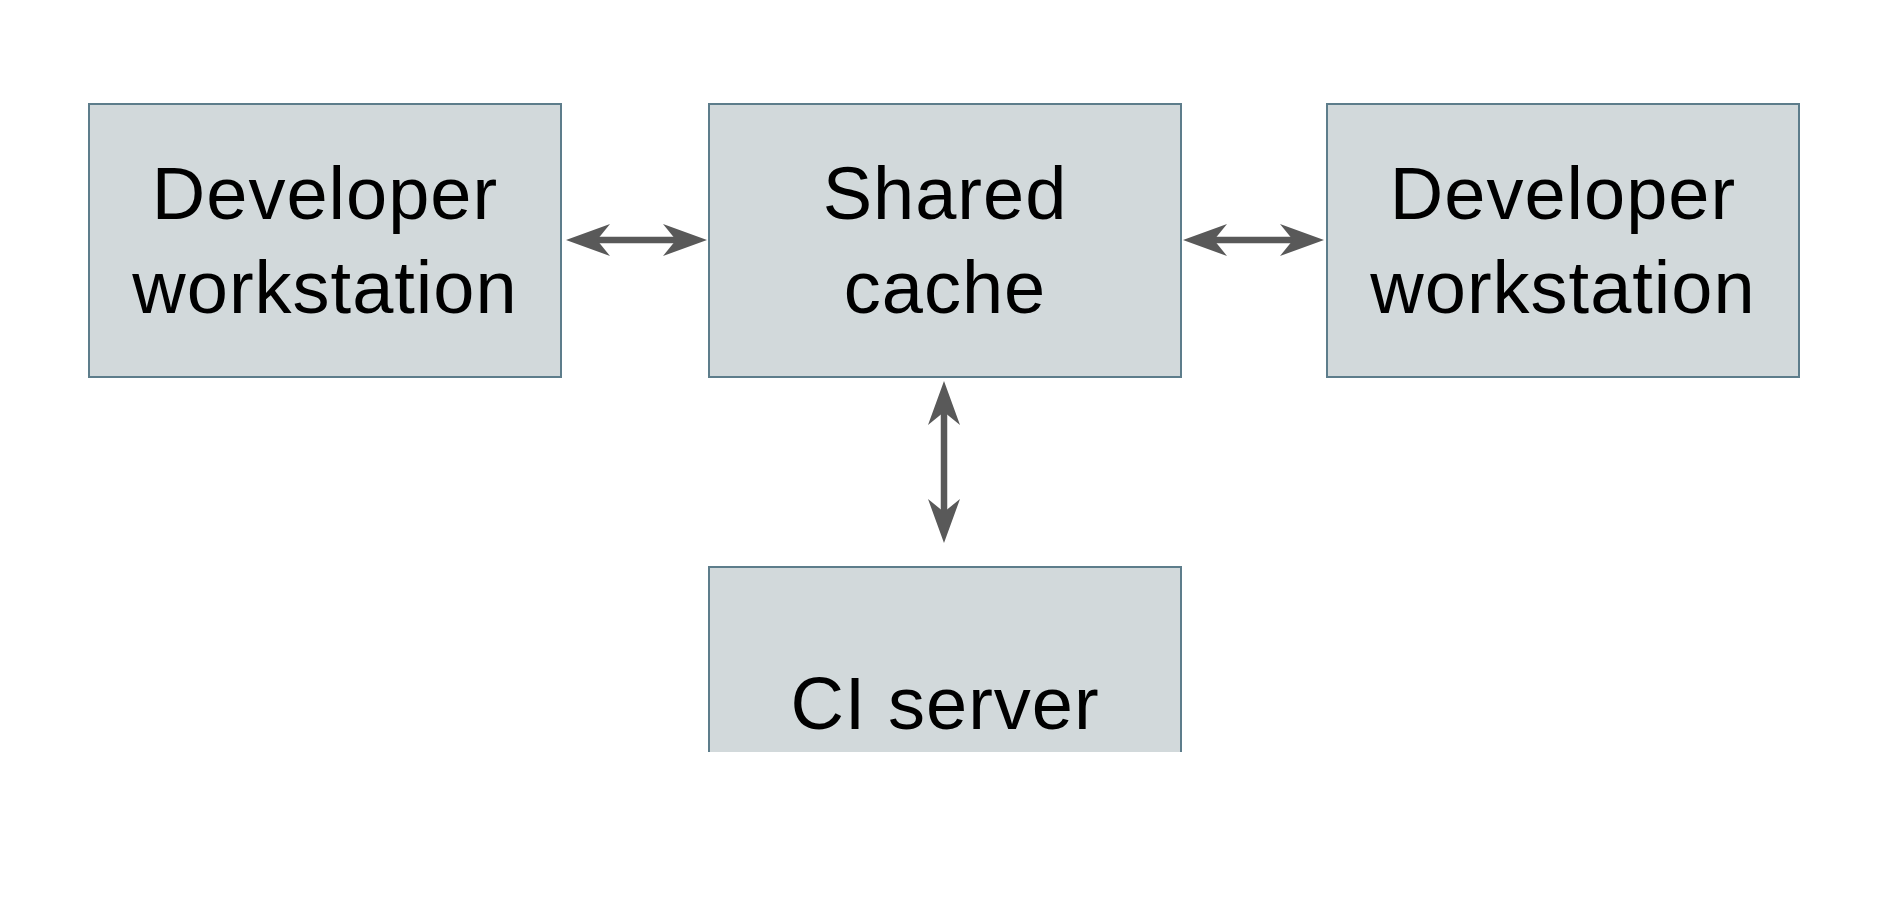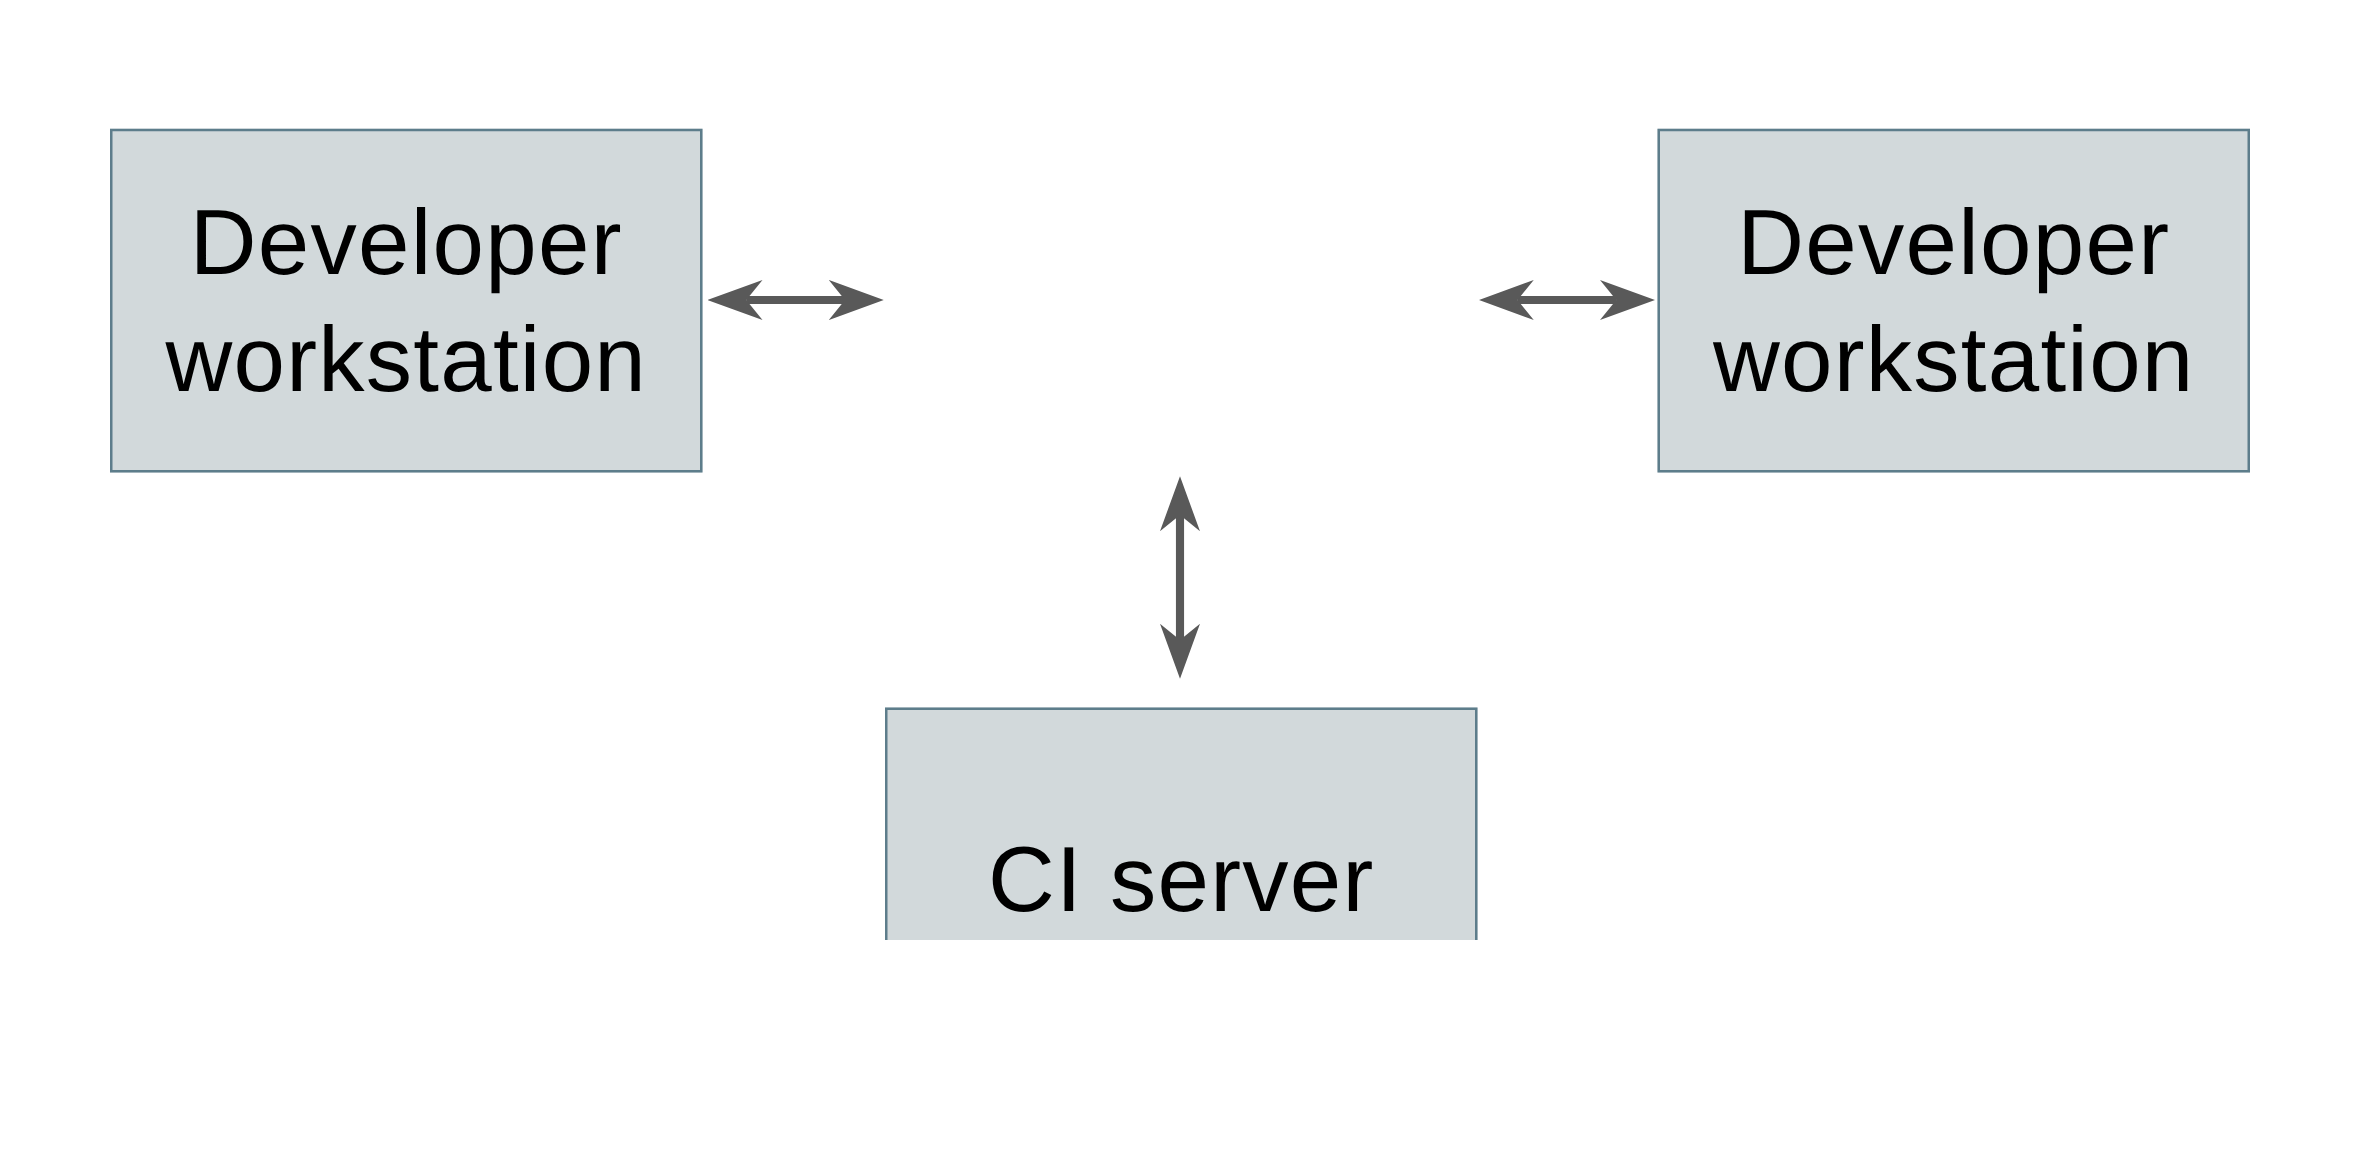--- a/index.html
+++ b/index.html
@@ -68,20 +68,24 @@
     <line class="arrow" x1="597" y1="240" x2="676" y2="240" marker-start="url(#dart)" marker-end="url(#dart)" stroke="#595959"></line>
     <line class="arrow" x1="1214" y1="240" x2="1293" y2="240" marker-start="url(#dart)" marker-end="url(#dart)" stroke="#595959"></line>
     <line class="arrow" x1="944" y1="412" x2="944" y2="512" marker-start="url(#dart)" marker-end="url(#dart)" stroke="#595959"></line>
   </svg>
 
   <div class="node node-dev-left">
     <span>Developer</span>
     <span>workstation</span>
   </div>
 
+  <div class="node node-cache">
+    <span>Shared</span>
+    <span>cache</span>
+  </div>
 
   <div class="node node-dev-right">
     <span>Developer</span>
     <span>workstation</span>
   </div>
 
   <div class="node node-ci">
     <span>CI server</span>
     <span></span>
   </div>

